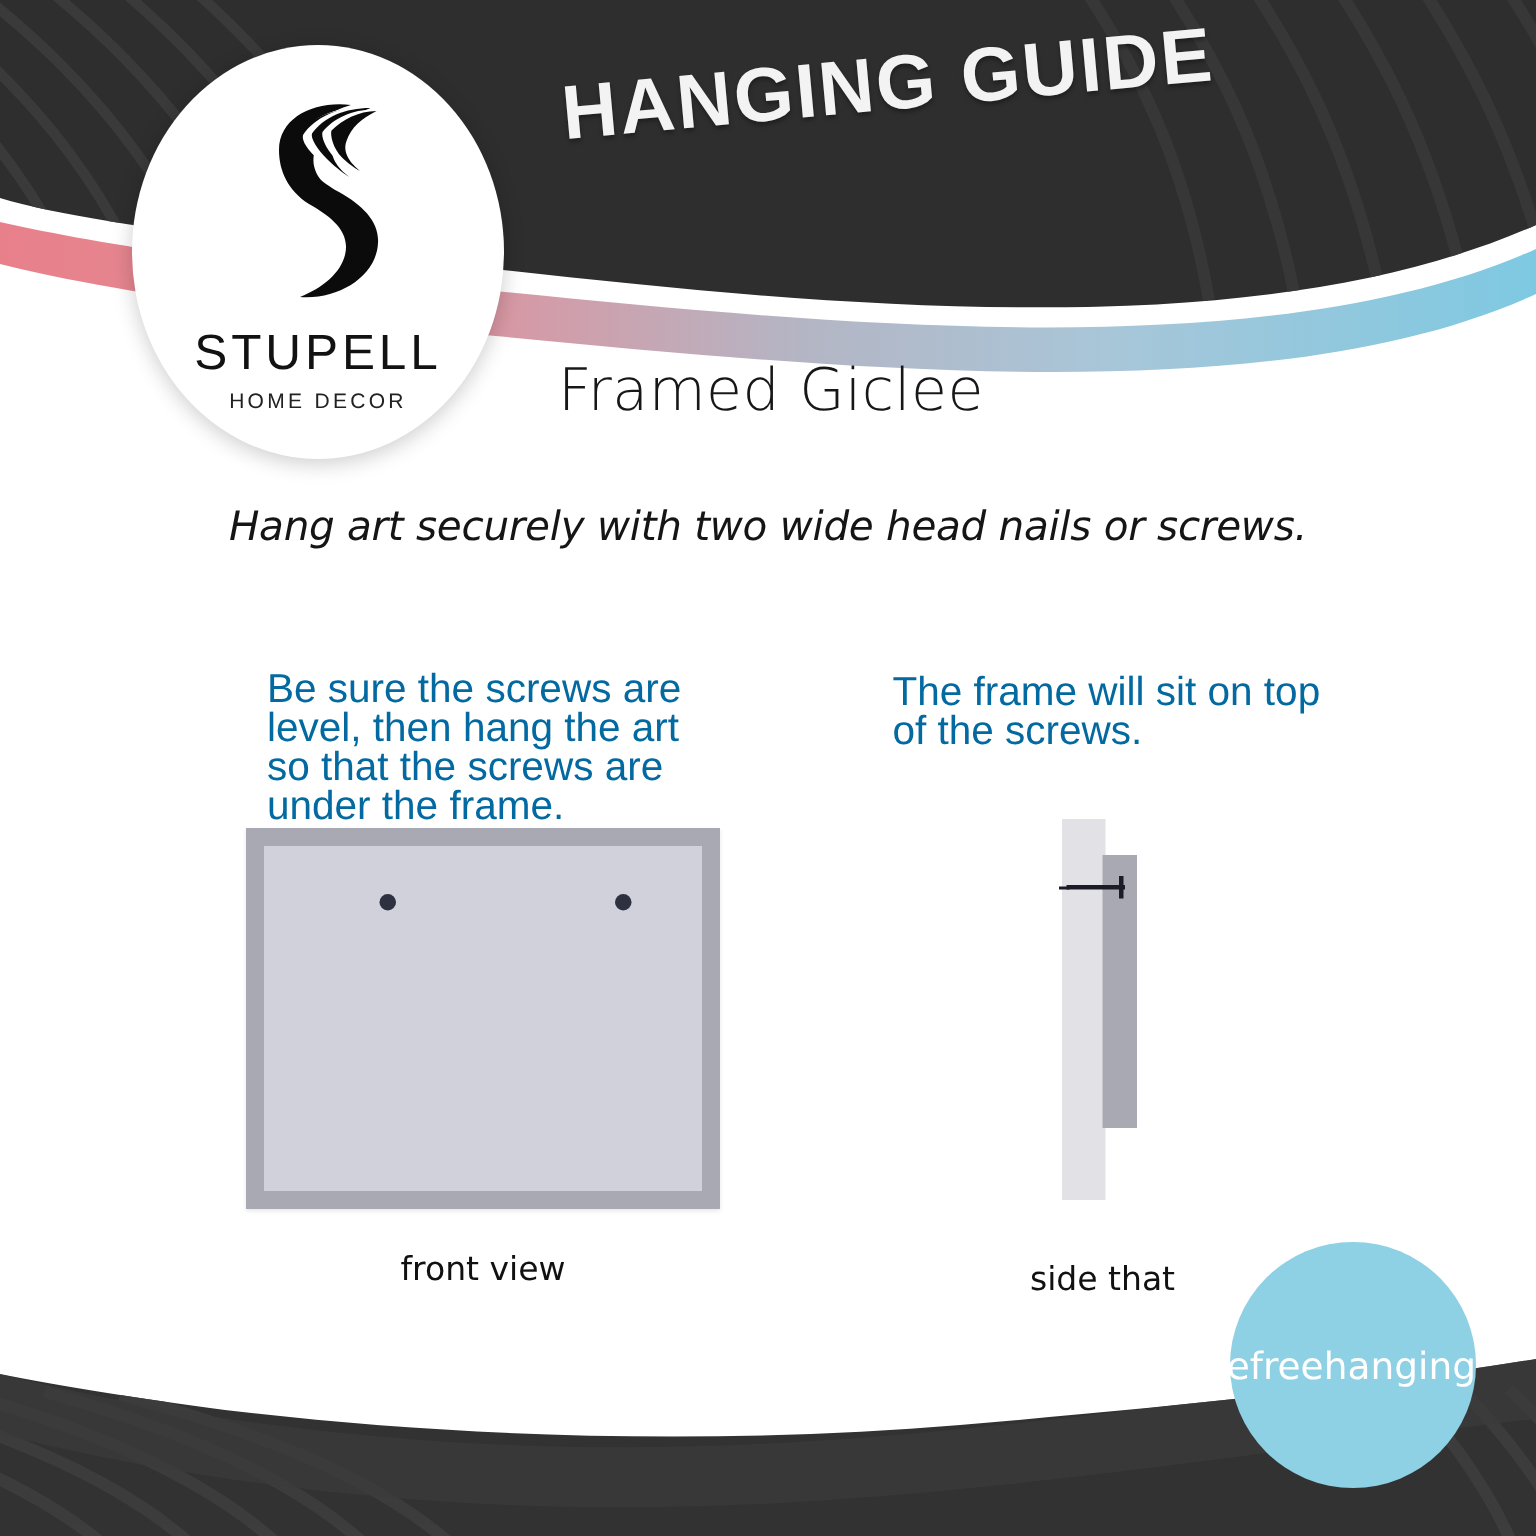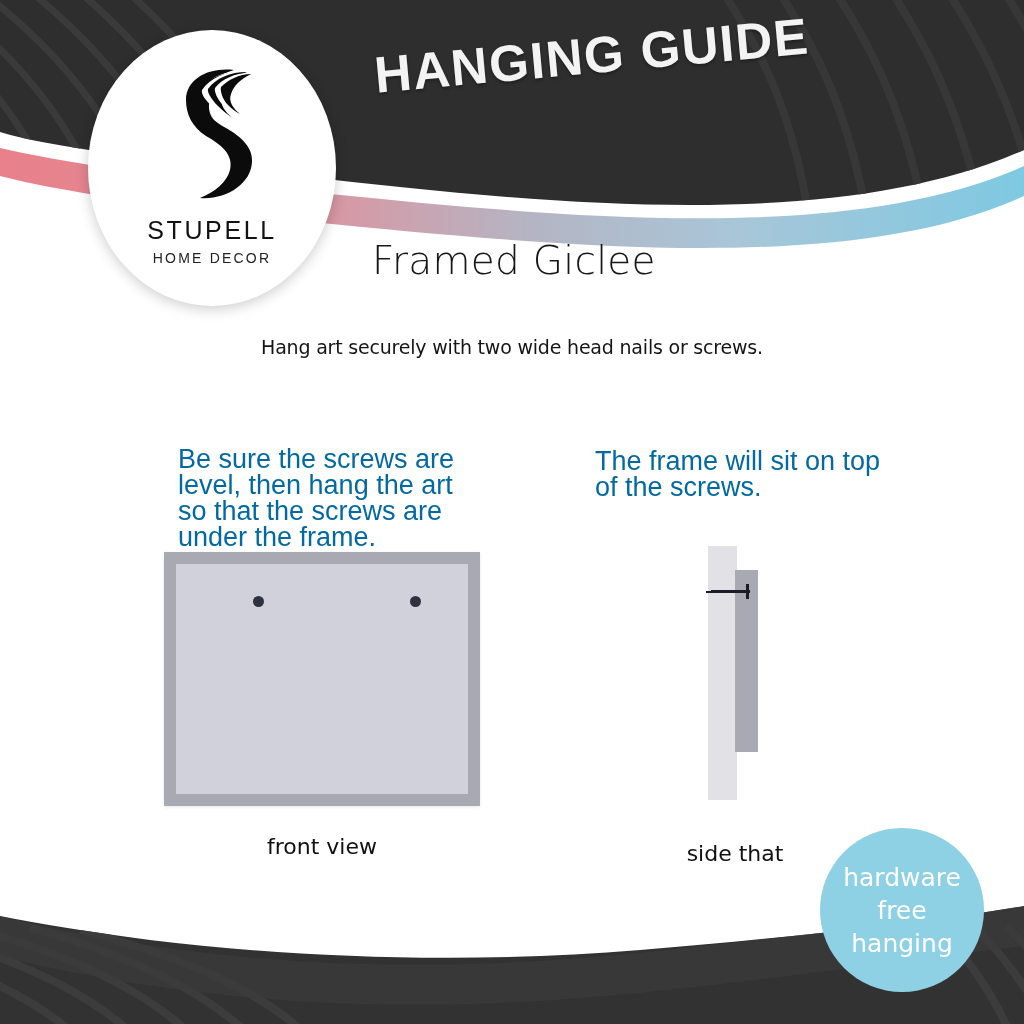--- a/index.html
+++ b/index.html
@@ -18,21 +18,21 @@
   
   .logo-badge{
     position:absolute;left:88px;top:30px;width:248px;height:276px;
     background:#ffffff;border-radius:50%;
     box-shadow:0 3px 14px rgba(0,0,0,.20);
     display:flex;flex-direction:column;align-items:center;justify-content:flex-start;
   }
   .logo-mark{width:120px;height:152px;margin-top:28px;}
   .logo-word{
     font-family:"Liberation Sans", sans-serif;
-    font-size:25px;letter-spacing:2.6px;color:#121212;
+    font-size:33px;letter-spacing:2.6px;color:#121212;
     margin-top:6px;font-weight:400;
   }
   .logo-sub{
     font-family:"Liberation Sans", sans-serif;
     font-size:14px;letter-spacing:2.2px;color:#222;margin-top:5px;font-weight:400;
   }
 
   
   .header-title{
     position:absolute;left:372px;top:46px;
@@ -49,21 +49,21 @@
     position:absolute;left:372px;top:238px;
     font-family:"DejaVu Sans", sans-serif;
     font-size:39px;font-weight:300;color:#171717;
     letter-spacing:.3px;white-space:nowrap;
   }
 
   
   .main-instruction{
     position:absolute;left:0;top:336px;width:1024px;text-align:center;
     font-family:"DejaVu Sans", sans-serif;
-    font-size:19px;font-weight:400;color:#151515;letter-spacing:-.2px;
+    font-size:27px;font-weight:400;color:#151515;letter-spacing:-.2px;font-style:italic;
   }
 
   
   .caption{
     position:absolute;
     font-family:Liberation Sans, sans-serif;
     font-size:27px;line-height:26px;color:#0369a1;font-weight:400;
   }
   .caption.left{left:178px;top:446px;width:300px;text-align:left;}
   .caption.right{left:595px;top:448px;width:300px;text-align:left;}
@@ -114,21 +114,21 @@
     font-family:"DejaVu Sans", sans-serif;
     font-size:22px;color:#111;font-weight:400;text-align:center;
   }
   .view-label.front{left:192px;top:834px;width:260px;}
   .view-label.side{left:615px;top:841px;width:240px;}
 
   
   .hf-badge{
     position:absolute;left:820px;top:828px;width:164px;height:164px;
     border-radius:50%;background:#8ed0e4;
-    display:flex;flex-direction:column;align-items:center;justify-content:center;
+    display:flex;flex-direction:row;align-items:center;justify-content:flex-end;
     color:#ffffff;
     font-family:"DejaVu Sans", sans-serif;
     font-size:25px;line-height:33px;font-weight:400;text-align:center;
   }
 </style>
 </head>
 <body>
 
 <div id="page">
 

